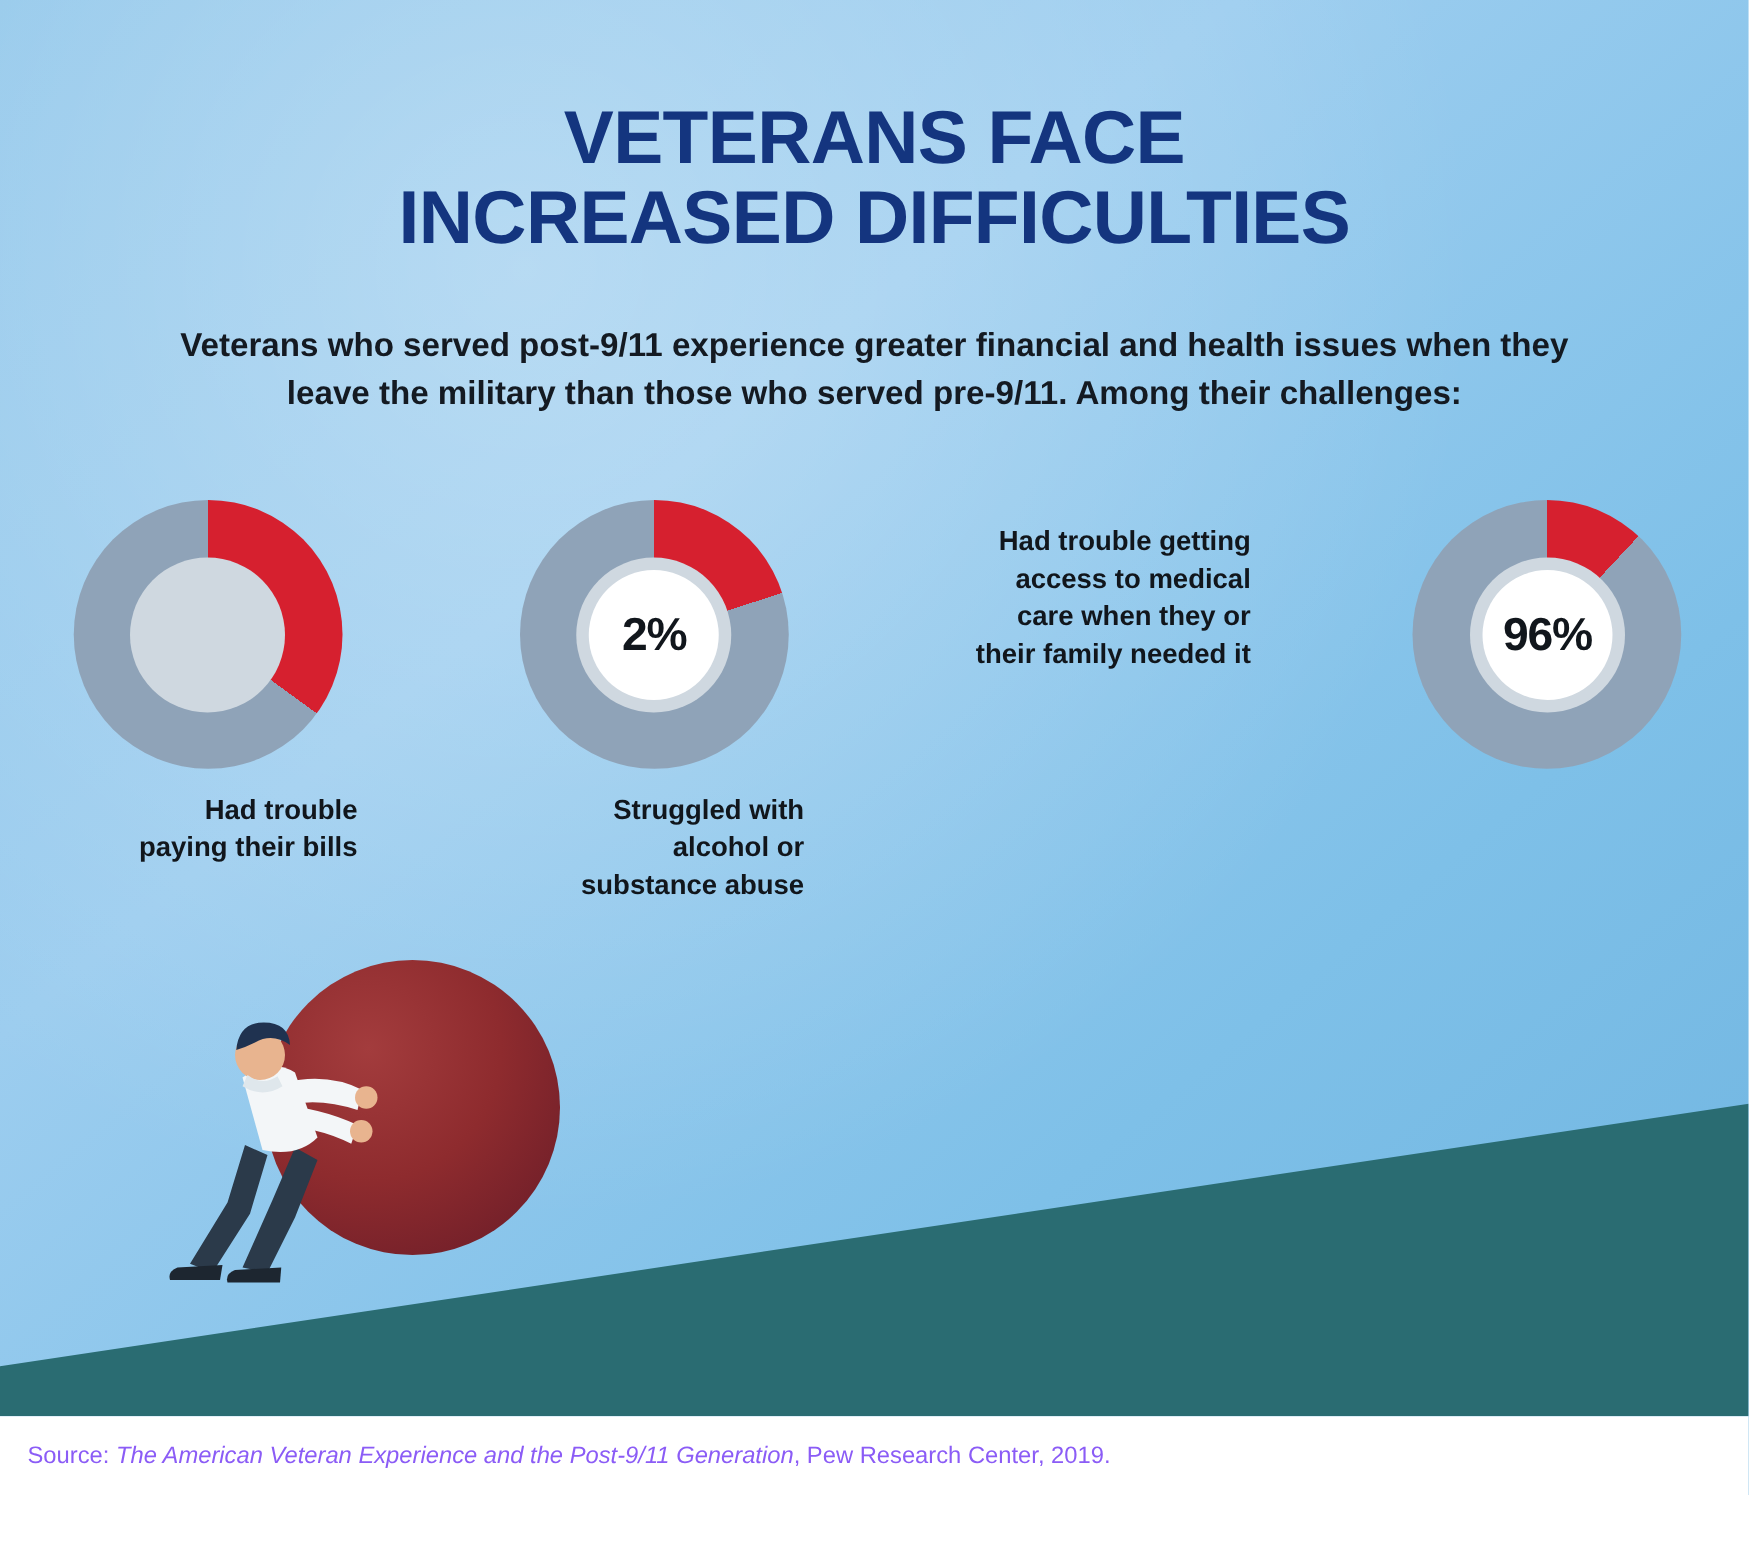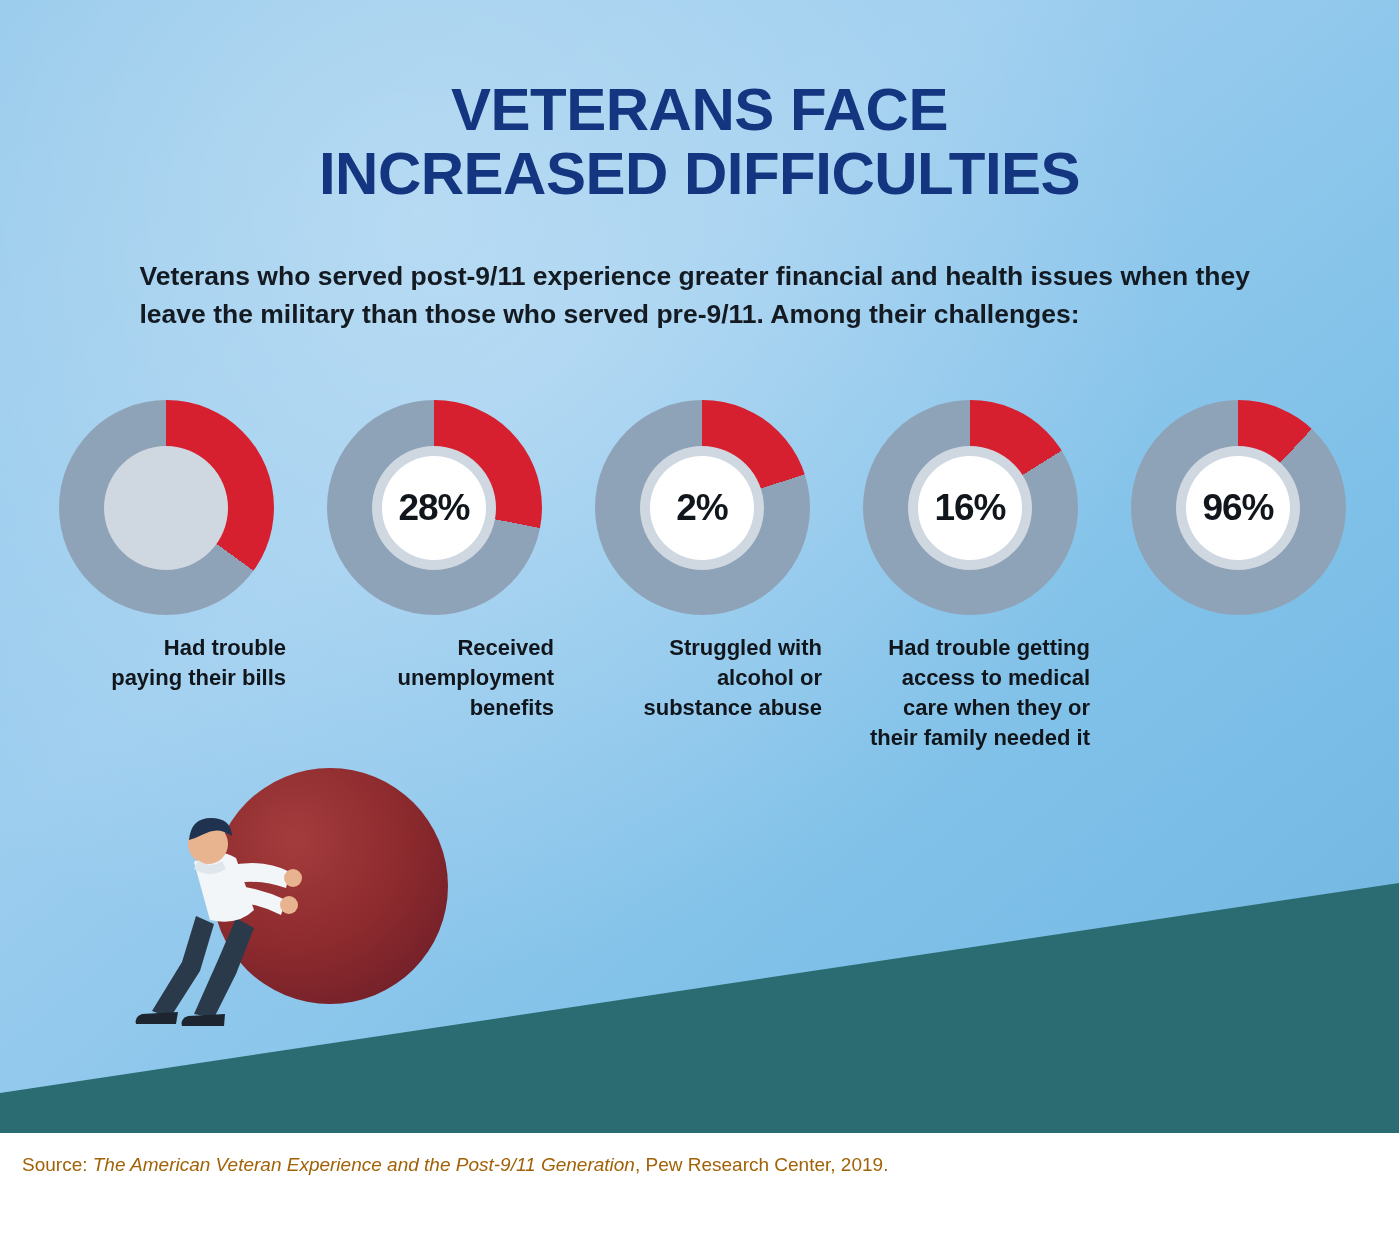--- a/index.html
+++ b/index.html
@@ -42,20 +42,21 @@
   }
   .title .line {
     display: block;
   }
   .subtitle {
     position: absolute;
     top: 258px;
     left: 50%;
     transform: translateX(-50%);
     width: 1120px;
+    text-align: center;
     color: #141a22;
     font-size: 26.5px;
     line-height: 1.42;
     font-weight: bold;
     z-index: 3;
   }
   .donut-row {
     position: absolute;
     top: 400px;
     left: 42px;
@@ -143,21 +144,21 @@
     width: 100%;
     height: 63px;
     background: #ffffff;
     display: flex;
     align-items: center;
     z-index: 5;
   }
   .source-text {
     padding-left: 22px;
     font-size: 19px;
-    color: #a16207;
+    color: #8b5cf6;
   }
   .source-text .ital {
     font-style: italic;
   }
 </style>
 </head>
 <body>
 
 <div class="poster">
 
@@ -211,54 +212,35 @@
     <div class="donut-item">
       <div class="donut-wrap">
         <div class="donut-ring" style="background: conic-gradient(#d6202f 0deg 126deg, #8fa3b8 126deg 360deg);"></div>
         <div class="donut-inner-ring"></div>
       </div>
       <div class="donut-label">
         Had trouble<br>paying their bills
       </div>
     </div>
 
-    <div class="donut-item">
-      <div class="donut-wrap">
-        <div class="donut-ring" style="background: conic-gradient(#d6202f 0deg 101deg, #8fa3b8 101deg 360deg);"></div>
-        <div class="donut-inner-ring"></div>
-        <div class="donut-hole">
-          <span class="donut-value">28%</span>
-        </div>
-      </div>
-      <div class="donut-label">
-        Received<br>unemployment<br>benefits
-      </div>
-    </div>
 
     <div class="donut-item">
       <div class="donut-wrap">
         <div class="donut-ring" style="background: conic-gradient(#d6202f 0deg 72deg, #8fa3b8 72deg 360deg);"></div>
         <div class="donut-inner-ring"></div>
         <div class="donut-hole">
           <span class="donut-value">2%</span>
         </div>
       </div>
       <div class="donut-label">
         Struggled with<br>alcohol or<br>substance abuse
       </div>
     </div>
 
     <div class="donut-item">
-      <div class="donut-wrap">
-        <div class="donut-ring" style="background: conic-gradient(#d6202f 0deg 58deg, #8fa3b8 58deg 360deg);"></div>
-        <div class="donut-inner-ring"></div>
-        <div class="donut-hole">
-          <span class="donut-value">16%</span>
-        </div>
-      </div>
       <div class="donut-label">
         Had trouble getting<br>access to medical<br>care when they or<br>their family needed it
       </div>
     </div>
 
     <div class="donut-item">
       <div class="donut-wrap">
         <div class="donut-ring" style="background: conic-gradient(#d6202f 0deg 43deg, #8fa3b8 43deg 360deg);"></div>
         <div class="donut-inner-ring"></div>
         <div class="donut-hole">

